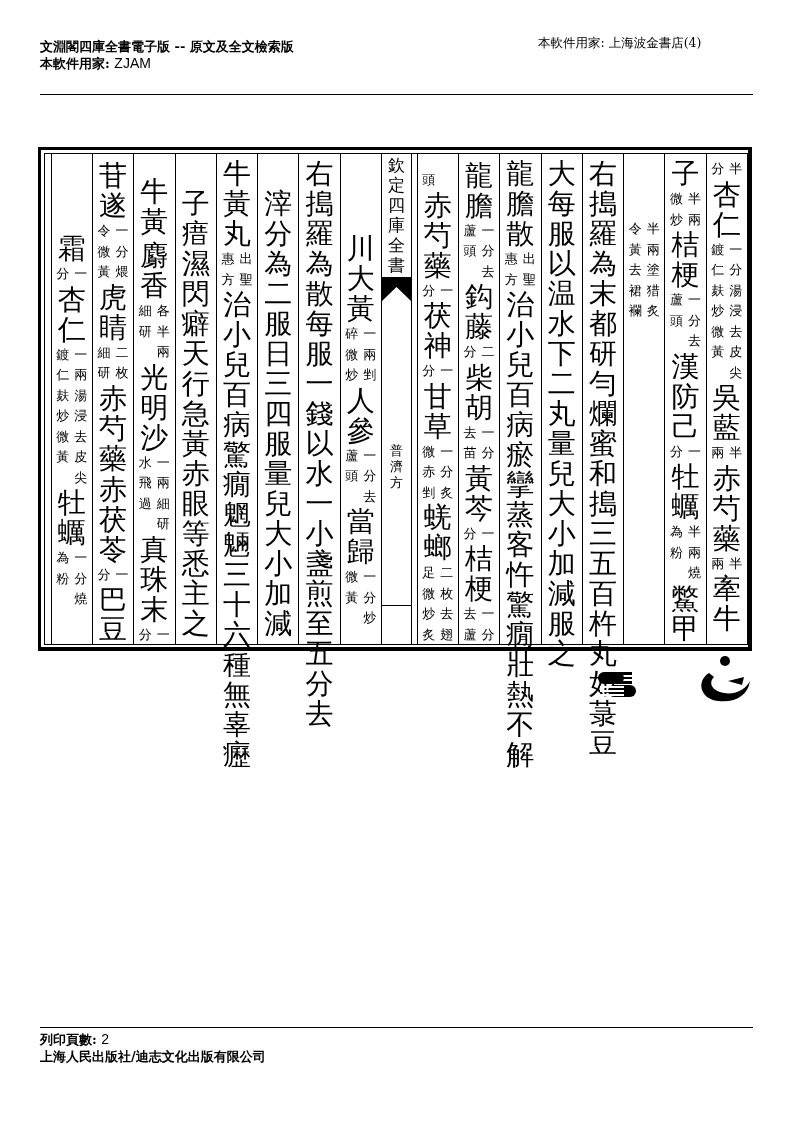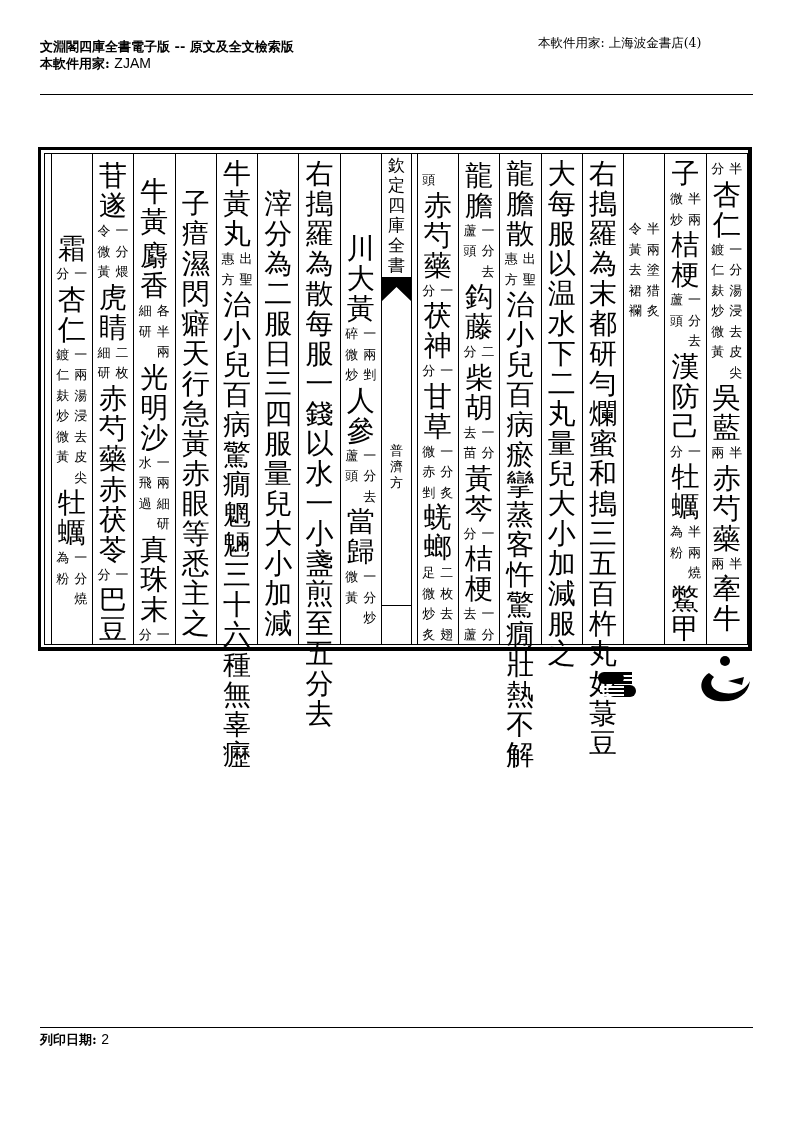--- a/index.html
+++ b/index.html
@@ -771,16 +771,17 @@
   <g>
     <circle cx="129" cy="6" r="5" fill="#000"></circle>
     <path d="M113 18 C100 26 104 44 122 46 C140 48 152 40 154 26 C150 34 140 40 128 38 C116 36 112 28 118 22 Z" fill="#000"></path>
     <path d="M132 26 L148 22 L146 30 Z" fill="#000"></path>
   </g>
 </svg>
 
 <div class="rule rule-bottom"></div>
 <div class="ftr">
   <div>
-    <span>列印日期:</span>
+    <span>列印頁數:</span>
     <span class="latin">2</span>
   </div>
+  <div>上海人民出版社/迪志文化出版有限公司</div>
 </div>
 
 </body></html>

